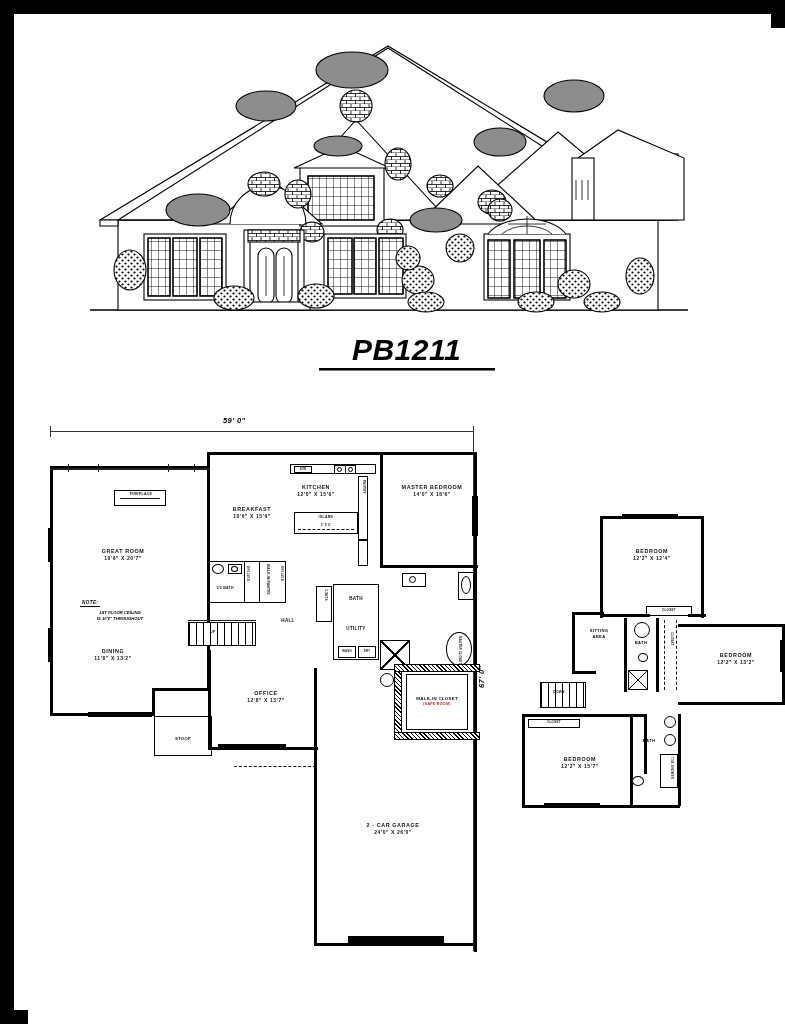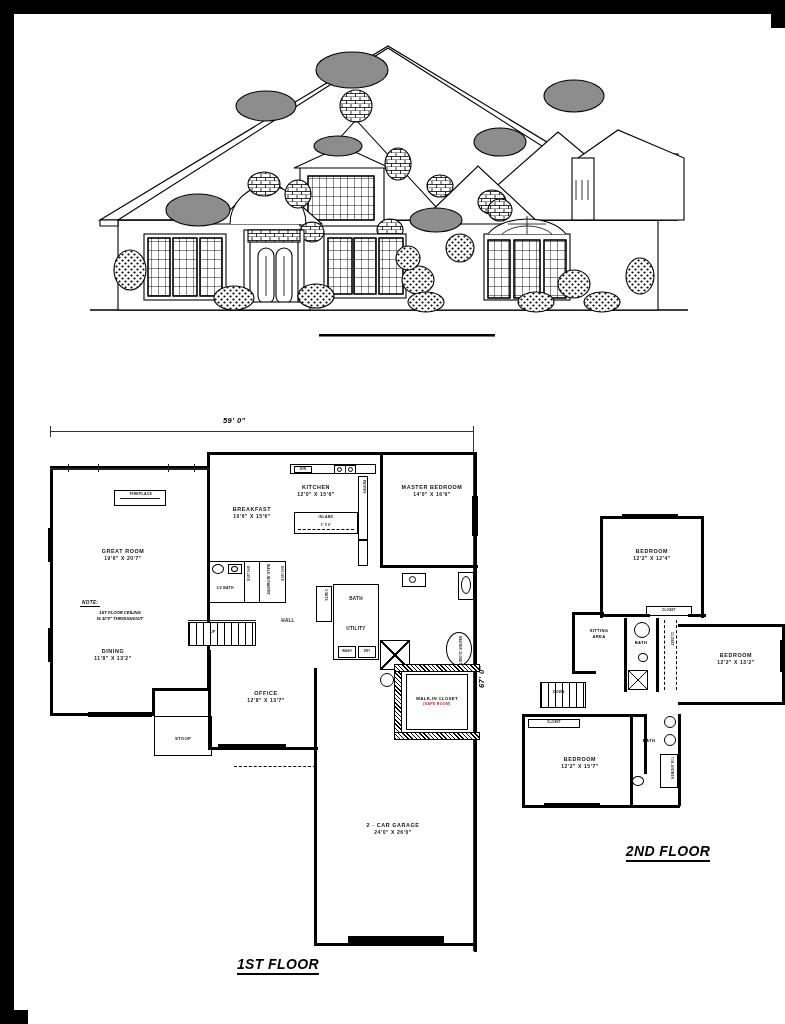--- a/index.html
+++ b/index.html
@@ -197,20 +197,21 @@
           <ellipse cx="448" cy="268" rx="18" ry="10" fill="url(#bush)"></ellipse>
           <ellipse cx="514" cy="268" rx="18" ry="10" fill="url(#bush)"></ellipse>
           <ellipse cx="552" cy="242" rx="14" ry="18" fill="url(#bush)"></ellipse>
           <ellipse cx="372" cy="214" rx="14" ry="14" fill="url(#bush)"></ellipse>
           <ellipse cx="320" cy="224" rx="12" ry="12" fill="url(#bush)"></ellipse>
         </g>
       </svg>
     </div>
 
     <div id="titleblock">
+      <div id="plan-no">PB1211</div>
       <div id="rule"></div>
     </div>
 
     <div class="dimtxt" style="left:195px;top:388px;">59' 0"</div>
     <div class="dimline" style="left:22px;top:403px;width:424px;height:1px;"></div>
     <div class="tick" style="left:22px;top:398px;width:1px;height:11px;"></div>
     <div class="tick" style="left:445px;top:398px;width:1px;height:11px;"></div>
 
     <div class="dimtxt" style="left:449px;top:660px;transform:rotate(-90deg);transform-origin:0 0;">67' 0"</div>
     <div class="dimline" style="left:445px;top:403px;width:1px;height:520px;"></div>
@@ -356,23 +357,20 @@
       </div>
 
       <div class="w" style="left:286px;top:722px;width:3px;height:196px;"></div>
       <div class="w" style="left:286px;top:915px;width:162px;height:3px;"></div>
       <div class="w" style="left:320px;top:908px;width:96px;height:8px;"></div>
       <div class="rm" style="left:300px;top:794px;width:130px;">
         <span class="n">2 - CAR GARAGE</span>
         <span class="d">24'0" X 26'0"</span>
       </div>
 
-      <div class="floorcap" style="left:150px;top:928px;width:200px;">
-        <u>1ST FLOOR</u>
-      </div>
     </div>
 
     <div class="abs" style="left:0;top:0;width:757px;height:996px;">
 
       <div class="w" style="left:572px;top:488px;width:3px;height:102px;"></div>
       <div class="w" style="left:572px;top:488px;width:104px;height:3px;"></div>
       <div class="w" style="left:673px;top:488px;width:3px;height:102px;"></div>
       <div class="w" style="left:594px;top:486px;width:56px;height:5px;"></div>
       <div class="rm" style="left:578px;top:520px;width:92px;">
         <span class="n">BEDROOM</span>
@@ -430,19 +428,16 @@
       <div class="tiny" style="left:606px;top:710px;width:30px;font-size:4.2px;">BATH</div>
       <div class="circ" style="left:636px;top:688px;width:12px;height:12px;"></div>
       <div class="circ" style="left:636px;top:706px;width:12px;height:12px;"></div>
       <div class="wl" style="left:632px;top:726px;width:18px;height:34px;"></div>
       <div class="tinyv" style="left:646px;top:729px;transform:rotate(90deg);font-size:2.8px;">TUB SHOWER</div>
       <div class="circ" style="left:604px;top:748px;width:12px;height:10px;"></div>
       <div class="w" style="left:616px;top:686px;width:3px;height:60px;"></div>
       <div class="w" style="left:650px;top:686px;width:3px;height:92px;"></div>
       <div class="w" style="left:604px;top:777px;width:48px;height:3px;"></div>
 
-      <div class="floorcap" style="left:540px;top:815px;width:200px;">
-        <u>2ND FLOOR</u>
-      </div>
     </div>
 
   </div>
 </div>
 
 </body></html>

